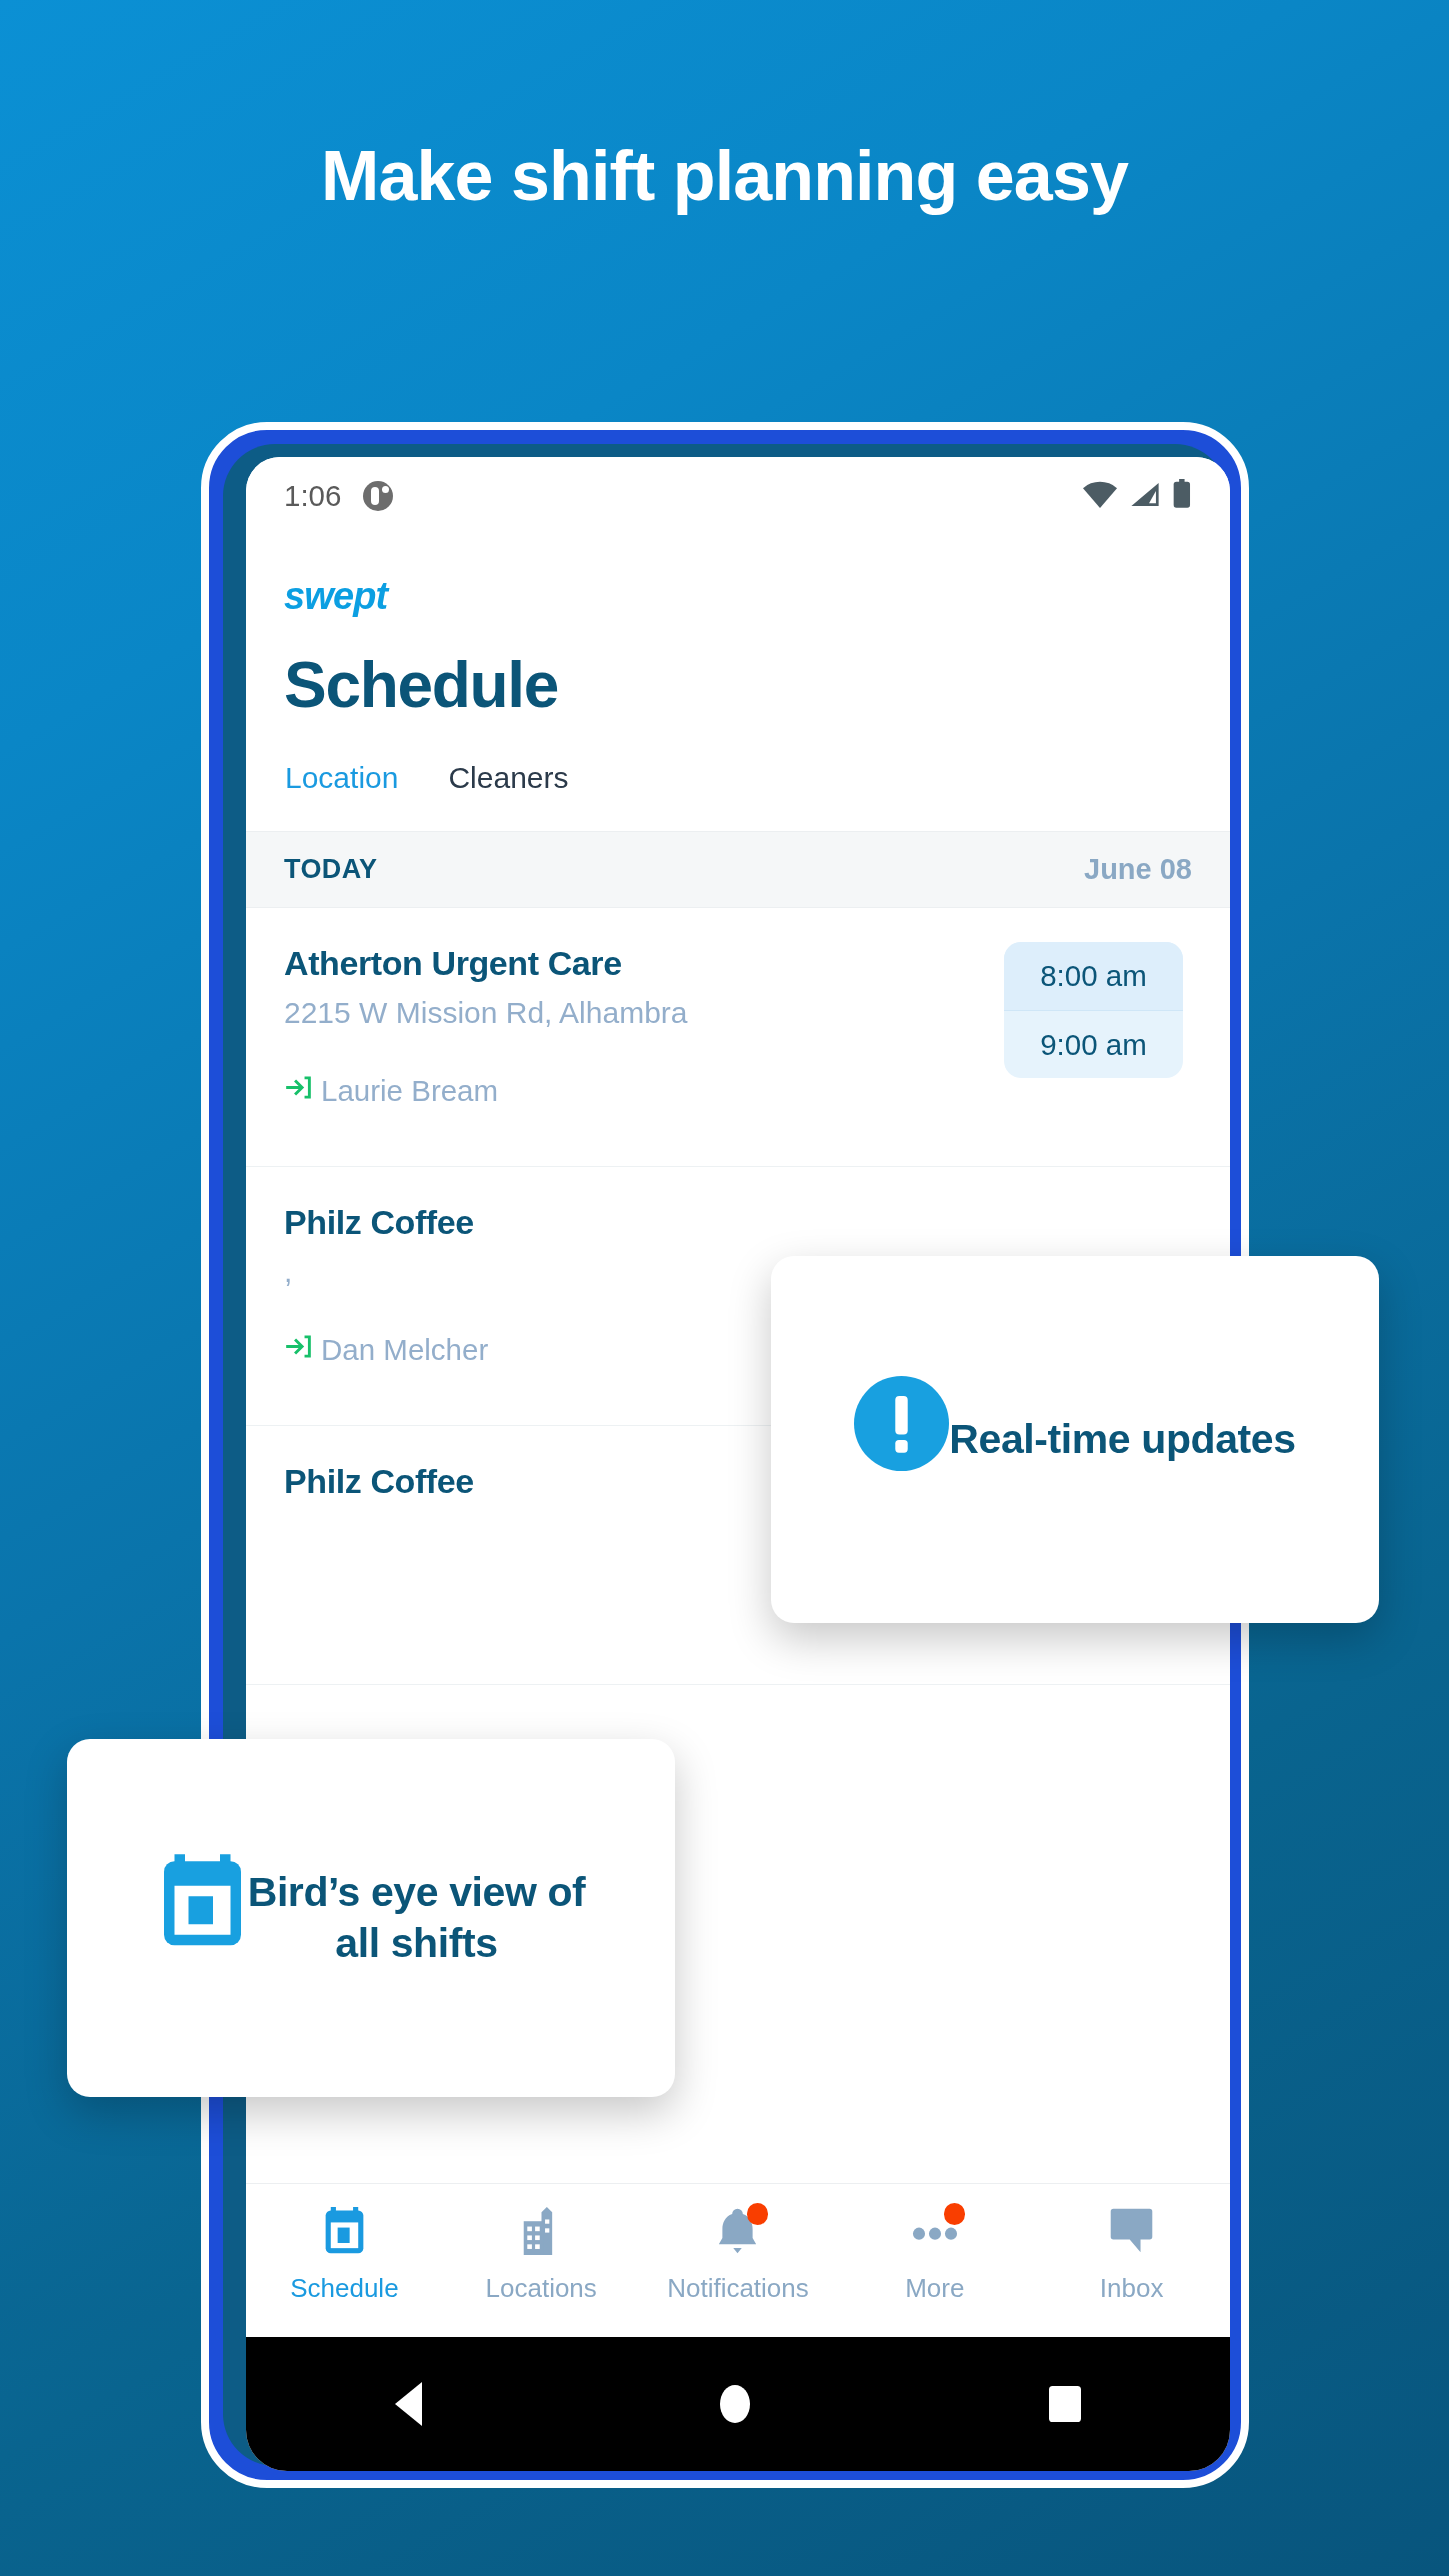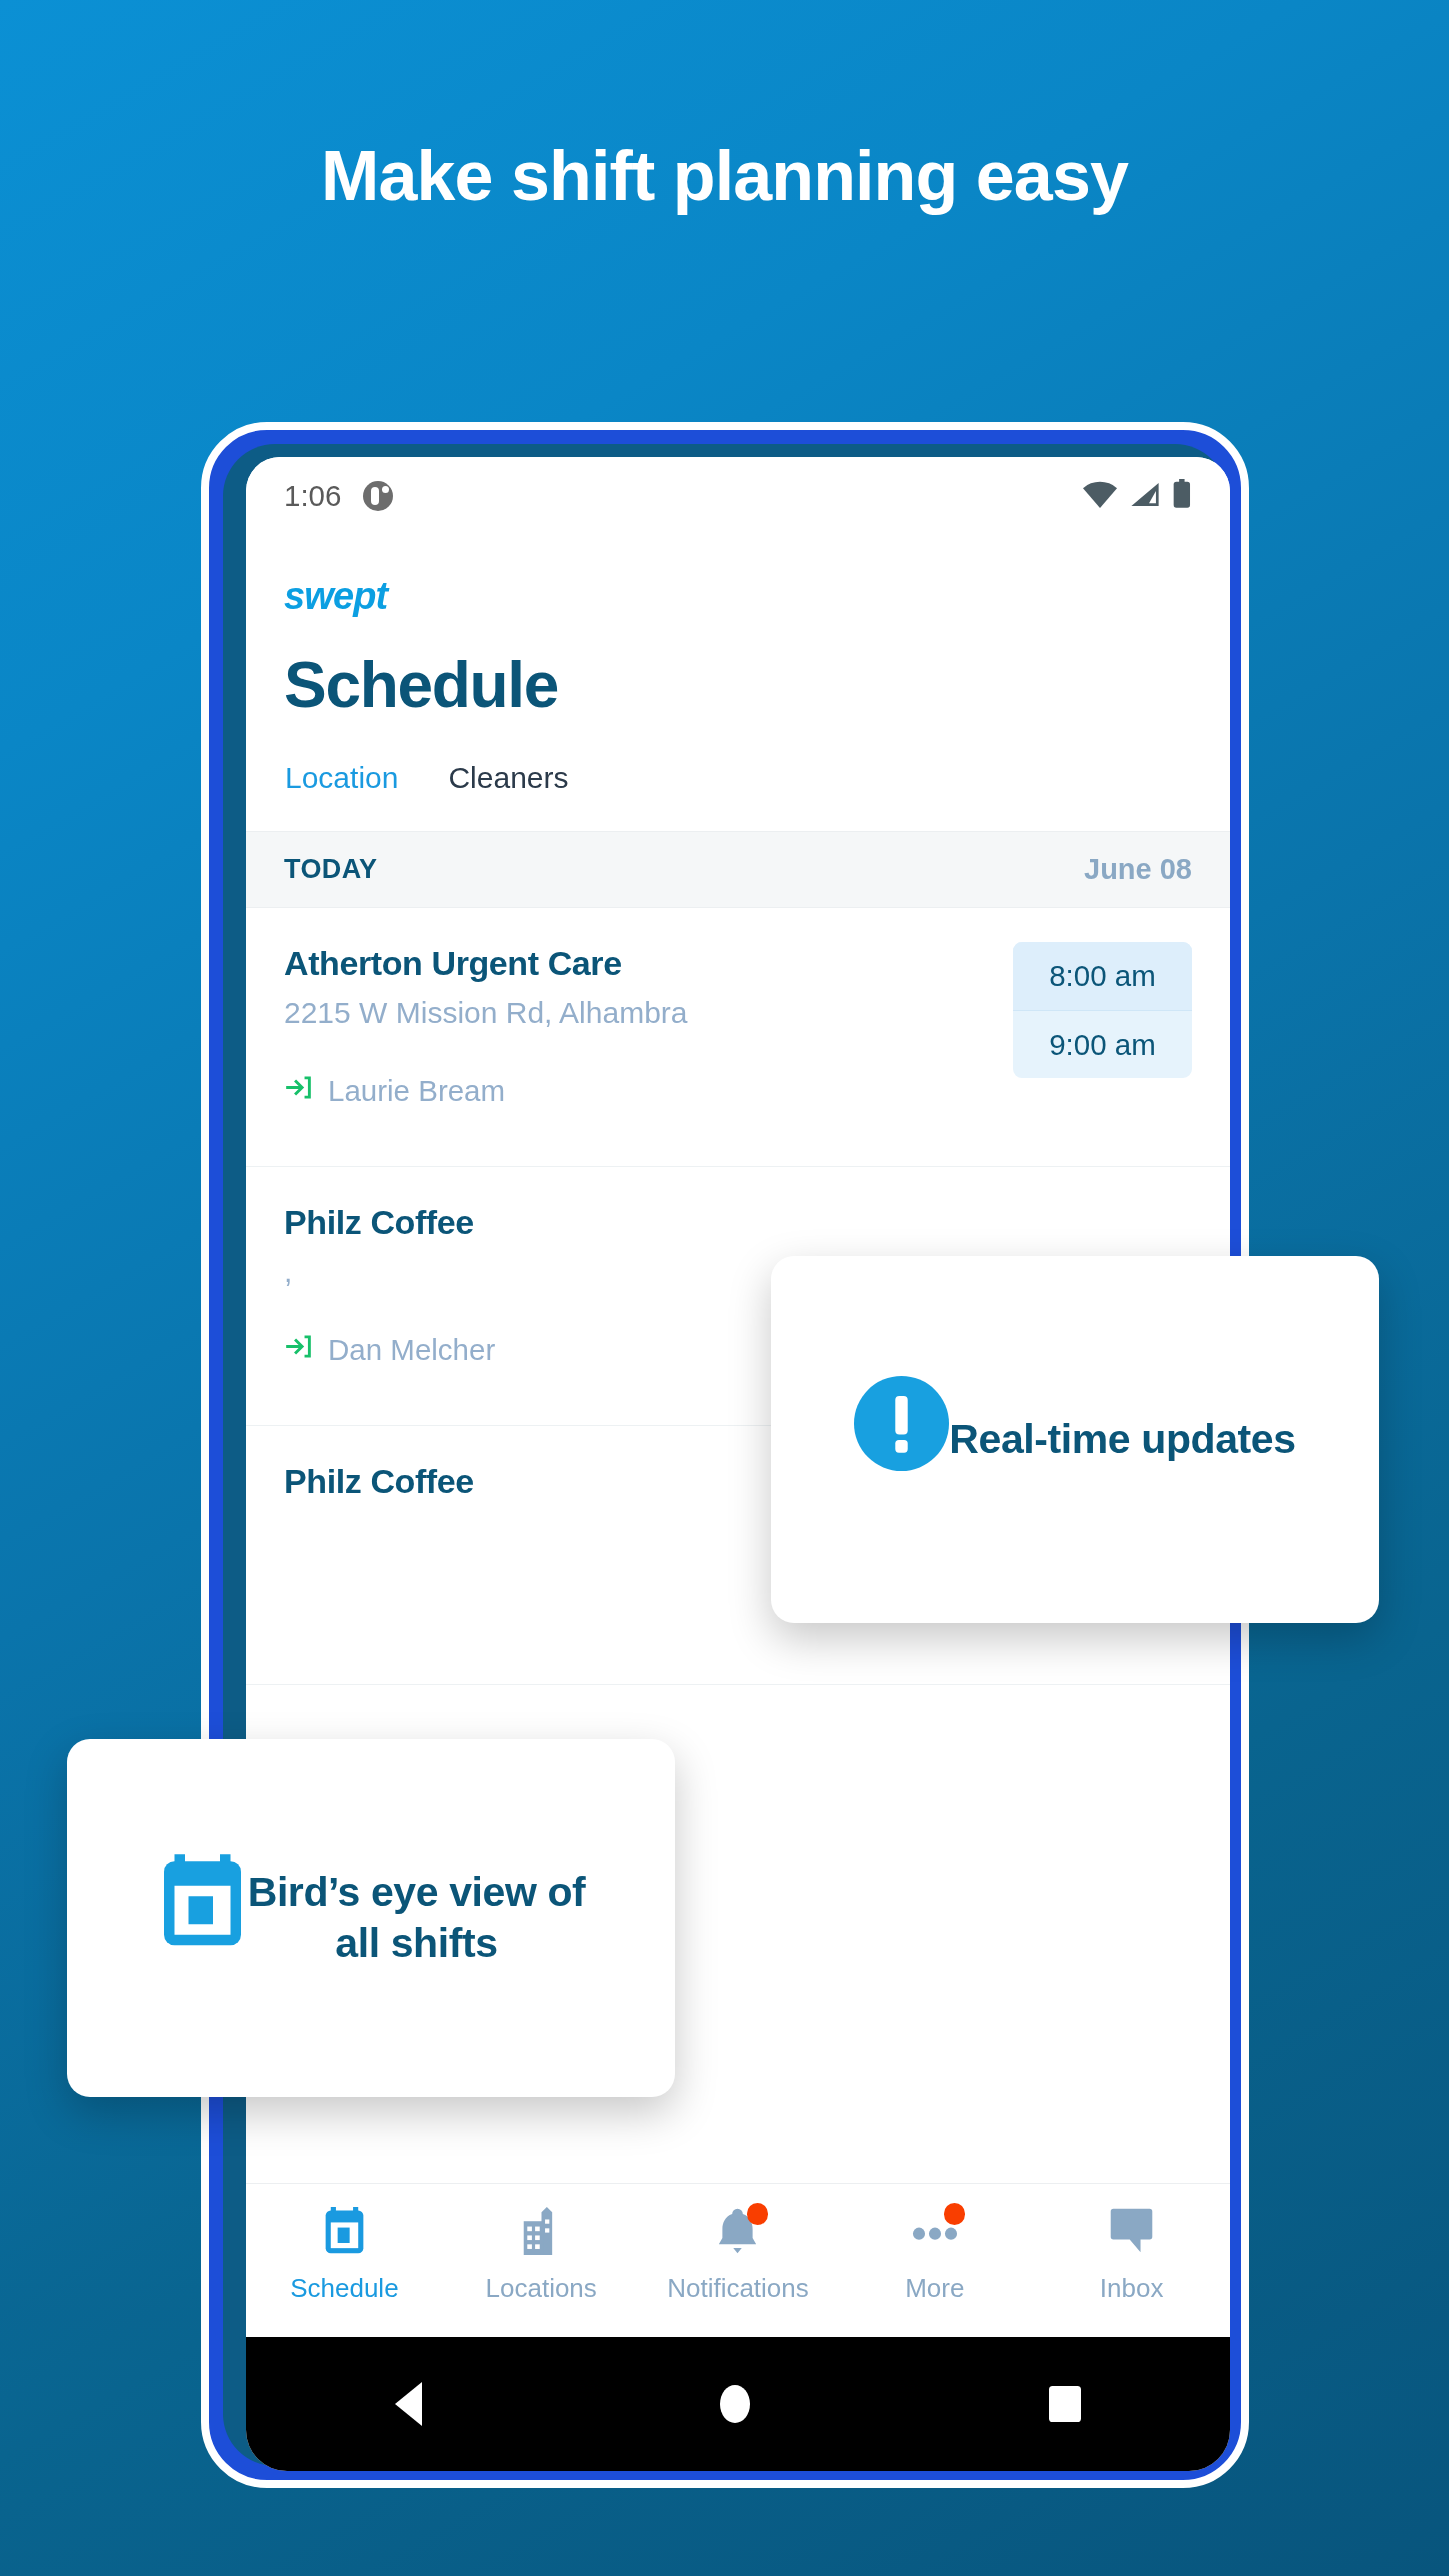--- a/index.html
+++ b/index.html
@@ -100,26 +100,26 @@
   .shift{
     position:relative;
     padding:36px 38px 27px 38px;
     border-bottom:0.9px solid #edf1f3;
     min-height:259px;
   }
   .shift-main{ padding-right:268px; }
   .shift-name{ font-size:34px; font-weight:700; color:#0b5578; letter-spacing:-0.4px; }
   .shift-addr{ font-size:30px; color:#93aecb; margin-top:12.5px; min-height:38px;}
   .shift-person{
-    display:flex; align-items:center; gap:15px;
+    display:flex; align-items:center; gap:8px;
     margin-top:39px; font-size:29.5px; color:#93aecb;
   }
   .times{
-    position:absolute; right:38px; top:34px;
-    width:179px; border-radius:9px; overflow:hidden;
+    position:absolute; right:47px; top:34px;
+    width:179px; border-radius:17px; overflow:hidden;
     background:#e6f3fc;
   }
   .times div{
     height:68px; line-height:68px; text-align:center;
     font-size:29.5px; color:#0b5578;
   }
   .times div:first-child{ background:#ddeefb; }
   .times div+div{ border-top:0.9px solid #cfe6f7; }
 
   

